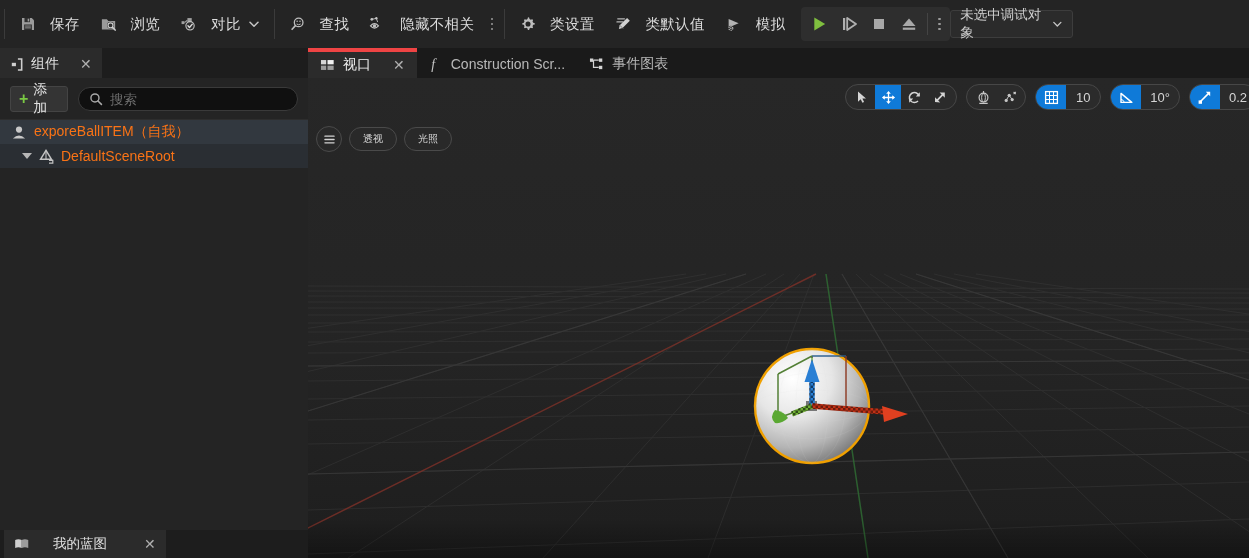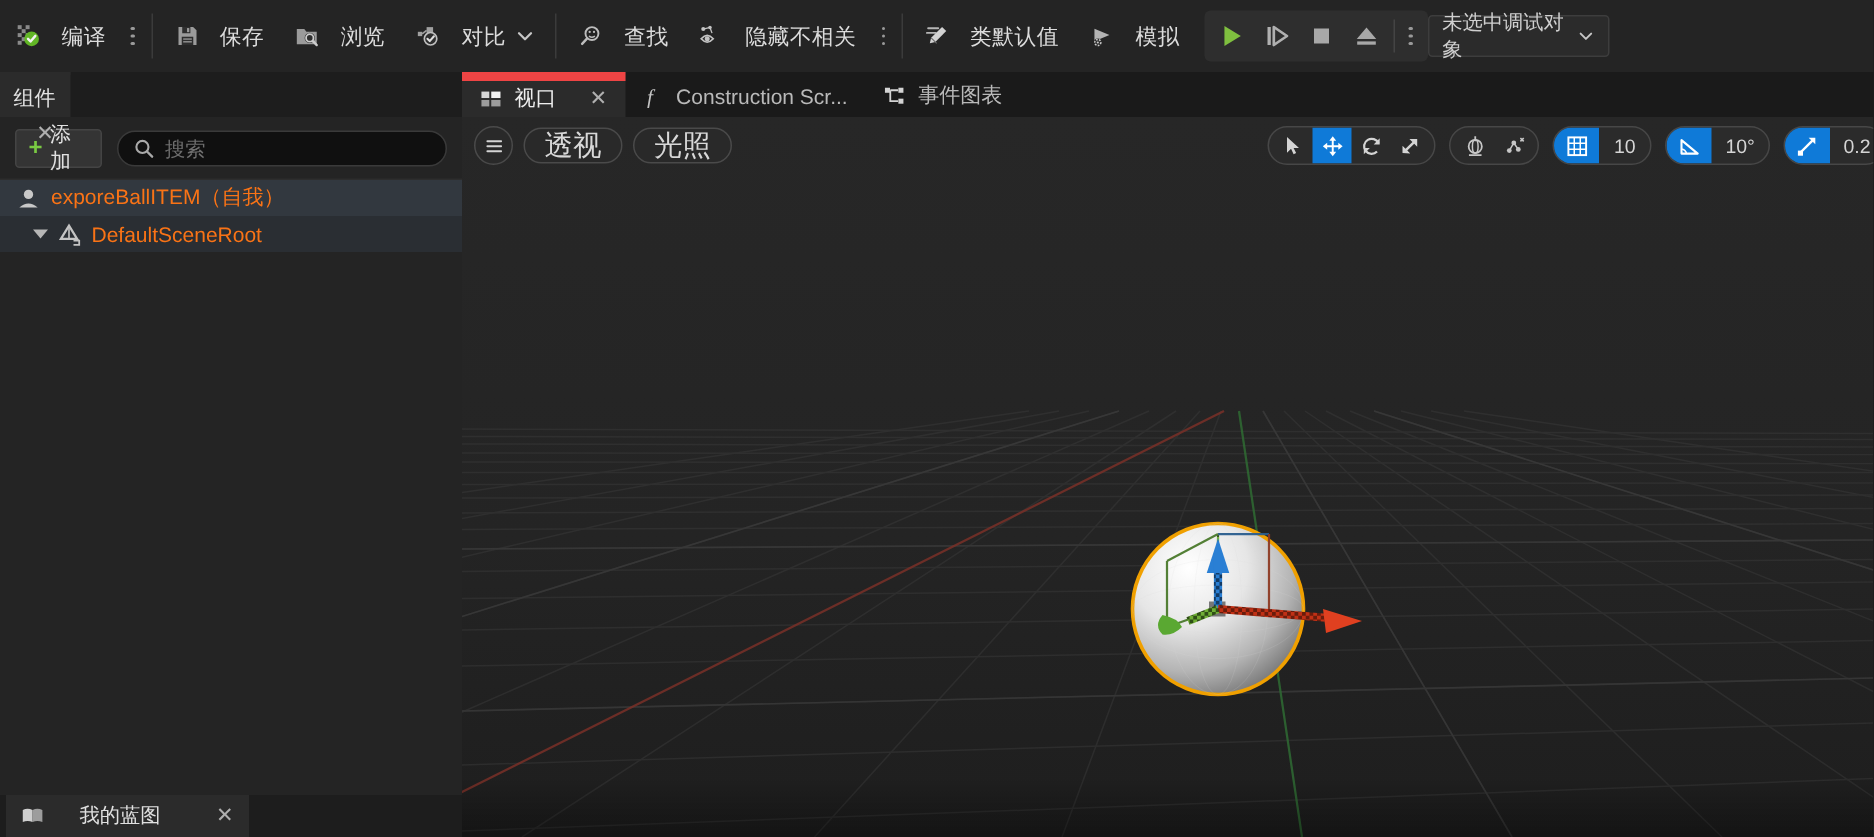--- a/index.html
+++ b/index.html
@@ -46,21 +46,21 @@
 
   
   .left-panel {
     position: absolute; left: 0; top: 48px; width: 308px; height: 510px;
     background: #242424;
   }
   .tabstrip { position: relative; height: 30px; background: #1d1d1d; }
   .panel-tab {
     position: absolute; left: 0; top: 0; height: 30px;
     display: flex; align-items: center; gap: 7px; padding: 0 10px 0 9px;
-    background: #2b2b2b; cursor: pointer; border-top: 2px solid #2b2b2b; flex-direction: column;
+    background: #2b2b2b; cursor: pointer; border-top: 2px solid #2b2b2b;
   }
   .panel-tab .ttl { font-size: 14px; color: #e2e2e2; }
   .tab-x {
     font-size: 14px; color: #b0b0b0; line-height: 1; margin-left: 14px;
     cursor: pointer; font-family: "DejaVu Sans", sans-serif;
   }
   .panel-body { height: 480px; background: #242424; padding: 0; }
   .panel-toolbar { display: flex; align-items: center; gap: 10px; padding: 8px 10px 7px 10px; }
   .add-btn {
     display: flex; align-items: center; gap: 5px; height: 26px;
@@ -109,31 +109,31 @@
     position: absolute; left: 308px; top: 48px;
     width: 941px; height: 510px; background: #1d1d1d;
   }
   .vp-tabstrip { position: relative; height: 30px; background: #1a1a1a; display: flex; }
   .vp-tab {
     display: flex; align-items: center; gap: 8px; height: 30px; padding: 0 12px;
     font-size: 14px; color: #b9b9b9; cursor: pointer; white-space: nowrap;
     border-top: 2px solid transparent;
   }
   .vp-tab.active {
-    background: #2b2b2b; color: #eeeeee; border-top: 6px solid #ef4444;
+    background: #2b2b2b; color: #eeeeee; border-top: 4px solid #ef4444;
   }
   .vp-stage { position: relative; width: 941px; height: 480px; overflow: hidden; background: #232323; }
   .vp-overlay-tl {
     position: absolute; left: 8px; top: 6px; display: flex;
     align-items: center; gap: 7px; z-index: 10;
   }
   .pill {
     height: 24px; padding: 0 13px; border: 1px solid #4a4a4a; border-radius: 12px;
     background: #2b2b2bcc; display: flex; align-items: center; justify-content: center;
-    font-size: 19px; color: #d8d8d8; cursor: pointer;
+    font-size: 10px; color: #d8d8d8; cursor: pointer; margin-top: 42px;
   }
   .pill.round { width: 26px; padding: 0; border-radius: 50%; height: 26px; }
   .vp-overlay-tr {
     position: absolute; right: -8px; top: 6px; display: flex;
     align-items: center; gap: 9px; z-index: 10;
   }
   .btn-group {
     display: flex; align-items: center; height: 26px;
     background: #2b2b2b; border: 1px solid #474747; border-radius: 13px;
     overflow: hidden;
@@ -164,43 +164,20 @@
     pointer-events: none; z-index: 5;
   }
 </style>
 </head>
 <body>
 
 <div id="app">
 
   <div class="toolbar">
 
-    <div class="tb-group">
-      <div class="tb-btn">
-        <svg class="ic" width="20" height="20" viewBox="0 0 20 20">
-          <g fill="#8a8a8a">
-            <rect x="1" y="1" width="3.3" height="3.3"></rect>
-              <rect x="7.6" y="1" width="3.3" height="3.3"></rect>
-            <rect x="4.3" y="4.3" width="3.3" height="3.3"></rect>
-              <rect x="1" y="7.6" width="3.3" height="3.3"></rect>
-            <rect x="7.6" y="7.6" width="3.3" height="3.3"></rect>
-              <rect x="4.3" y="11" width="3.3" height="3.3"></rect>
-            <rect x="1" y="14" width="3.3" height="3.3"></rect>
-          </g>
-          <circle cx="12.6" cy="12.4" r="6.1" fill="#62b626"></circle>
-          <path d="M9.6 12.4 L11.7 14.6 L15.7 9.9" stroke="#f2f2f2" stroke-width="2" fill="none" stroke-linecap="round" stroke-linejoin="round"></path>
-        </svg>
-        <span class="tb-label">编译</span>
-      </div>
-      <div class="kebab">
-          <i></i>
-          <i></i>
-          <i></i>
-        </div>
-    </div>
 
     <div class="tb-sep"></div>
 
     <div class="tb-group">
       <div class="tb-btn">
         <svg class="ic" width="19" height="19" viewBox="0 0 20 20">
           <path d="M2.5 2.5h12.2l2.8 2.8v12.2H2.5z" fill="#9b9b9b"></path>
           <rect x="5.6" y="2.5" width="6.8" height="5.2" fill="#2e2e2e"></rect>
           <rect x="9.6" y="3.4" width="1.9" height="3.4" fill="#9b9b9b"></rect>
           <rect x="5.2" y="10.6" width="9.6" height="6.9" fill="#2e2e2e"></rect>
@@ -260,20 +237,27 @@
       <div class="kebab">
           <i></i>
           <i></i>
           <i></i>
         </div>
     </div>
 
     <div class="tb-sep"></div>
 
     <div class="tb-group">
+      <div class="tb-btn">
+        <svg class="ic" width="20" height="20" viewBox="0 0 20 20">
+          <path d="M10 1.6l1.4.35.5 1.9 1.5.87 1.85-.62 1.05 1.05-.62 1.85.87 1.5 1.9.5v1.5l-1.9.5-.87 1.5.62 1.85-1.05 1.05-1.85-.62-1.5.87-.5 1.9h-1.5l-.5-1.9-1.5-.87-1.85.62-1.05-1.05.62-1.85-.87-1.5-1.9-.5v-1.5l1.9-.5.87-1.5-.62-1.85 1.05-1.05 1.85.62 1.5-.87.5-1.9z" fill="#bdbdbd"></path>
+          <circle cx="10" cy="10" r="3.2" fill="#242424"></circle>
+        </svg>
+        <span class="tb-label">类设置</span>
+      </div>
       <div class="tb-btn">
         <svg class="ic" width="21" height="19" viewBox="0 0 22 20">
           <path d="M3.2 3.5 L11.6 3.5" stroke="#b5b5b5" stroke-width="1.6" stroke-linecap="round"></path>
           <path d="M2.2 7.4 L9.6 7.4" stroke="#b5b5b5" stroke-width="1.6" stroke-linecap="round"></path>
           <path d="M14.8 2.4 l3.5 3.5 -9.1 9.1 -4.6 1.1 1.1 -4.6z" fill="#d2d2d2"></path>
           <path d="M5.7 11.5 l4.6 4.6" stroke="#6a6a6a" stroke-width="1" fill="none"></path>
         </svg>
         <span class="tb-label">类默认值</span>
       </div>
       <div class="tb-btn">

